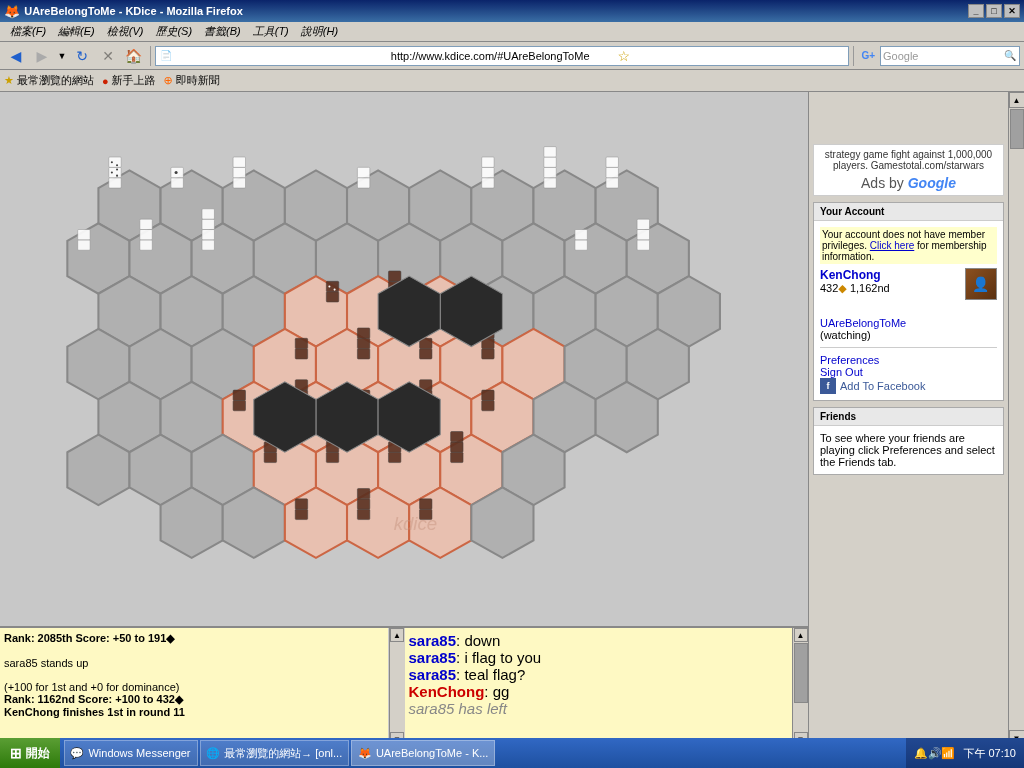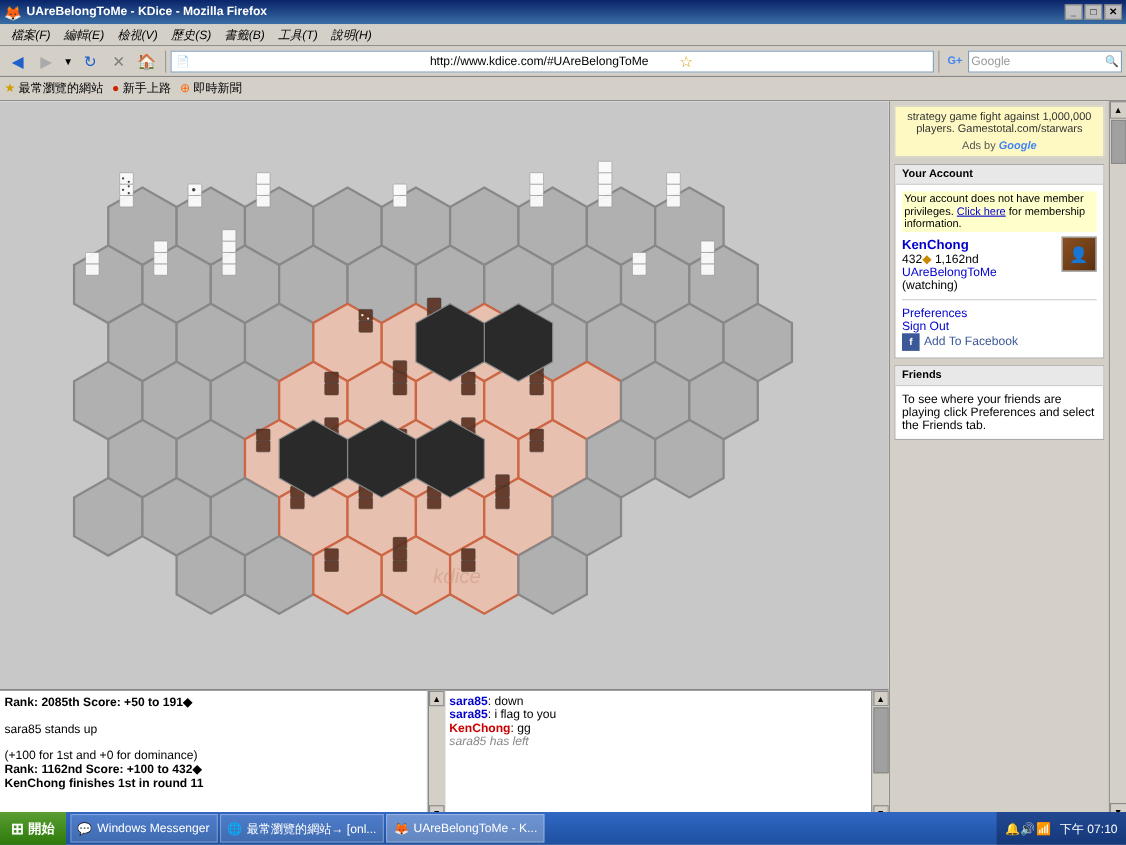--- a/index.html
+++ b/index.html
@@ -112,36 +112,36 @@
       position: relative;
       overflow: hidden;
       text-decoration: underline;
     }
 
     
     #bottom-area {
       height: 120px;
       display: flex;
       border-top: 2px solid #888;
-      background: #ffffff;
+      background: #fef9c3;
     }
 
     #game-log {
       flex: 1;
       padding: 4px;
       overflow-y: auto;
       font-size: 11px;
       border-right: 1px solid #ccc;
     }
 
     #chat-area {
       flex: 1;
       padding: 4px;
       overflow-y: auto;
-      font-size: 11px;
+      font-size: 15px;
     }
 
     .log-scroll-btn {
       width: 16px;
       display: flex;
       flex-direction: column;
       align-items: center;
       background: #d4d0c8;
       border-left: 1px solid #888;
     }
@@ -160,25 +160,26 @@
       background: #d4d0c8;
       border-left: 1px solid #888;
       overflow-y: auto;
       display: flex;
       flex-direction: column;
       padding: 4px;
       gap: 6px;
     }
 
     .sidebar-ad {
-      background: #fef9c3;
+      background: #ffffff;
       border: 1px solid #ccc;
       padding: 4px;
       font-size: 10px;
       text-align: center;
+      margin-top: 48px;
     }
 
     .sidebar-section {
       background: white;
       border: 1px solid #aaa;
       padding: 6px;
       font-size: 11px;
     }
 
     .sidebar-section h3 {
@@ -605,53 +606,54 @@
 
       <div class="log-scroll-btn">
         <div class="scroll-arrow">▲</div>
         <div style="flex:1; background:#d4d0c8;"></div>
         <div class="scroll-arrow">▼</div>
       </div>
 
       <div id="chat-area">
         <div><span class="chat-name-blue">sara85</span>: <span>down</span></div>
         <div><span class="chat-name-blue">sara85</span>: <span>i flag to you</span></div>
+        <div><span class="chat-name-blue">sara85</span>: <span>teal flag?</span></div>
         <div><span class="chat-name-red">KenChong</span>: <span>gg</span></div>
         <div class="chat-left">sara85 has left</div>
       </div>
 
       <div class="log-scroll-btn">
         <div class="scroll-arrow">▲</div>
         <div style="flex:1; background:#d4d0c8;">
           <div style="width:14px; height:60px; background:#a0a0a0; border:1px solid #888; margin:1px;"></div>
         </div>
         <div class="scroll-arrow">▼</div>
       </div>
     </div>
   </div>
 
   <div id="sidebar">
 
     <div class="sidebar-ad">
       <div style="font-size:10px; color:#333;">strategy game fight against 1,000,000 players. Gamestotal.com/starwars</div>
-      <div style="margin-top:4px; color:#555; font-size:10px;">Ads by <span style="font-style:italic; font-weight:bold; color:#4285f4;">Google</span></div>
+      <div style="margin-top:4px; color:#555; font-size:14px;">Ads by <span style="font-style:italic; font-weight:bold; color:#4285f4;">Google</span></div>
     </div>
 
     <div class="sidebar-section">
       <h3>Your Account</h3>
       <div class="warning-text">
         Your account does not have member privileges. <span class="clickhere">Click here</span> <span>for membership information.</span>
       </div>
       <div class="account-info">
         <div style="flex:1;">
           <div style="color:#0000cc; font-weight:bold; font-size:12px; cursor:pointer;">KenChong</div>
           <div>
             <span>432</span><span class="diamond">◆</span> <span>1,162nd</span>
           </div>
-          <div style="color:#0000cc; cursor:pointer;">UAreBelongToMe</div>
+          <div style="color:#0000cc; cursor:pointer;margin-top:22px;">UAreBelongToMe</div>
           <div>(watching)</div>
         </div>
         <div class="avatar" style="background: linear-gradient(135deg, #8b5020, #5a3010); display:flex; align-items:center; justify-content:center; color:#cca060; font-size:14px;">👤</div>
       </div>
       <hr style="margin: 6px 0; border: none; border-top: 1px solid #ccc;">
       <div><a href="#">Preferences</a></div>
       <div><a href="#">Sign Out</a></div>
       <div class="fb-btn">
         <div class="fb-icon">f</div>
         <span>Add To Facebook</span>

